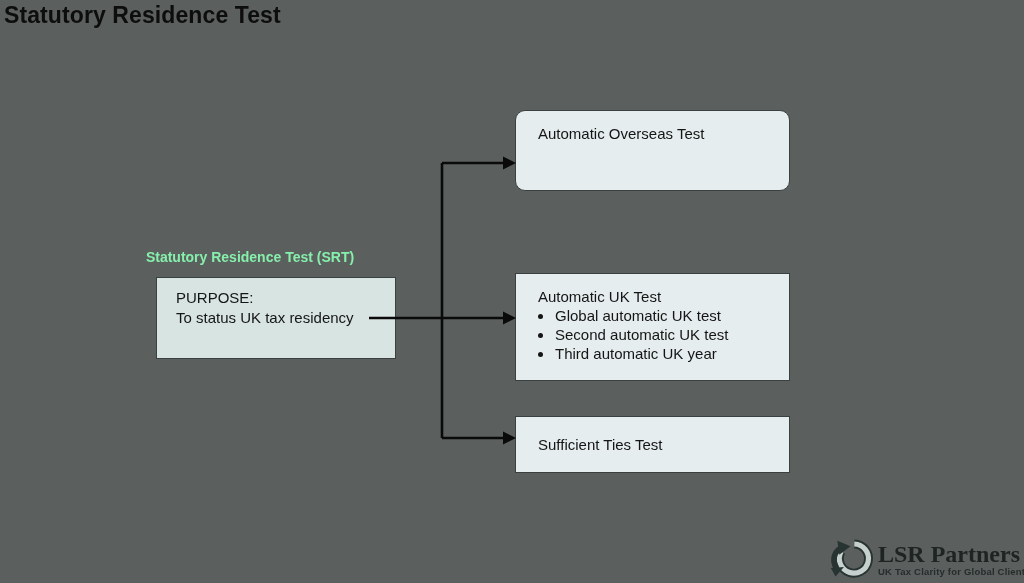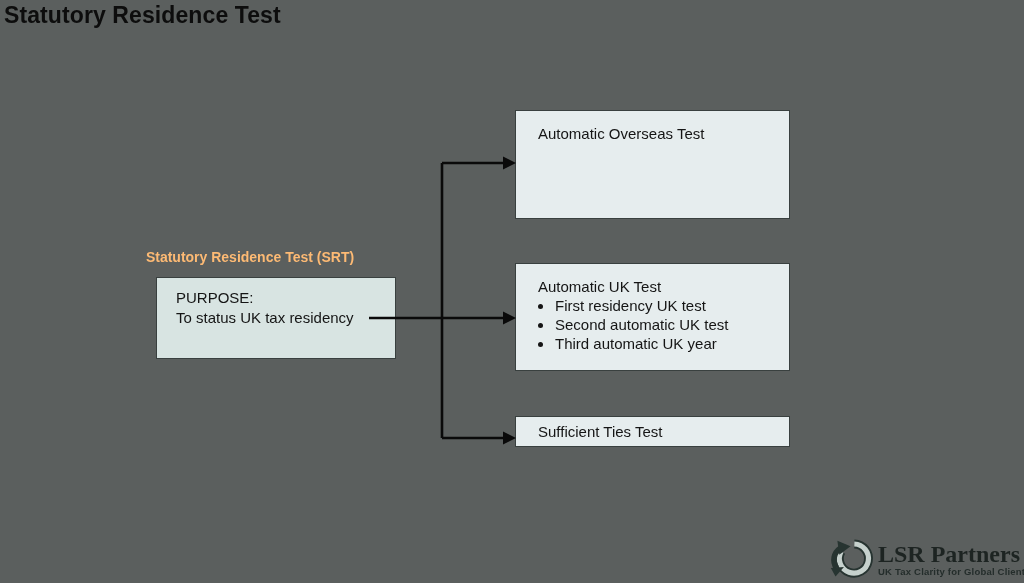--- a/index.html
+++ b/index.html
@@ -19,21 +19,21 @@
     color: #0d0d0d;
     letter-spacing: 0.1px;
   }
   .source-label {
     position: absolute;
     left: 130px; top: 249px;
     width: 240px;
     text-align: center;
     font-size: 14px;
     font-weight: bold;
-    color: #fdba74;
+    color: #86efac;
   }
   .box {
     position: absolute;
     box-sizing: border-box;
     border: 1px solid #39403f;
     font-size: 15px;
     line-height: 19px;
   }
   .source-box {
     left: 130px; top: 277px;
@@ -41,24 +41,24 @@
     background: #d8e4e2;
     padding: 10px 12px 0 19px;
     line-height: 19.5px;
     margin-left: 26px;
   }
   .target-box {
     background: #e6edee;
     left: 515px; width: 275px;
     padding: 13px 10px 0 22px;
   }
-  .target-box.t0 { top: 110px; height: 109px; }
-  .target-box.t1 { top: 263px; height: 108px; }
+  .target-box.t0 { top: 110px; height: 81px; border-radius: 10px; }
+  .target-box.t1 { top: 273px; height: 108px; }
   .target-box.t2 {
-    top: 416px; height: 31px;
+    top: 416px; height: 57px;
     padding: 0 10px 0 22px;
     display: flex; align-items: center;
   }
   .box-title { font-weight: normal; }
   .box ul {
     margin: 0;
     padding: 0 0 0 16px;
     list-style: disc;
   }
   .box li { padding-left: 1px; }
@@ -106,21 +106,21 @@
   <div>To status UK tax residency</div>
 </div>
 
 <div class="box target-box t0">
   <div class="box-title">Automatic Overseas Test</div>
 </div>
 
 <div class="box target-box t1">
   <div class="box-title">Automatic UK Test</div>
   <ul>
-    <li>First residency UK test</li>
+    <li>Global automatic UK test</li>
     <li>Second automatic UK test</li>
     <li>Third automatic UK year</li>
   </ul>
 </div>
 
 <div class="box target-box t2">
   <div class="box-title">Sufficient Ties Test</div>
 </div>
 
 <svg class="arrows" viewBox="0 0 1024 583" xmlns="http://www.w3.org/2000/svg">

